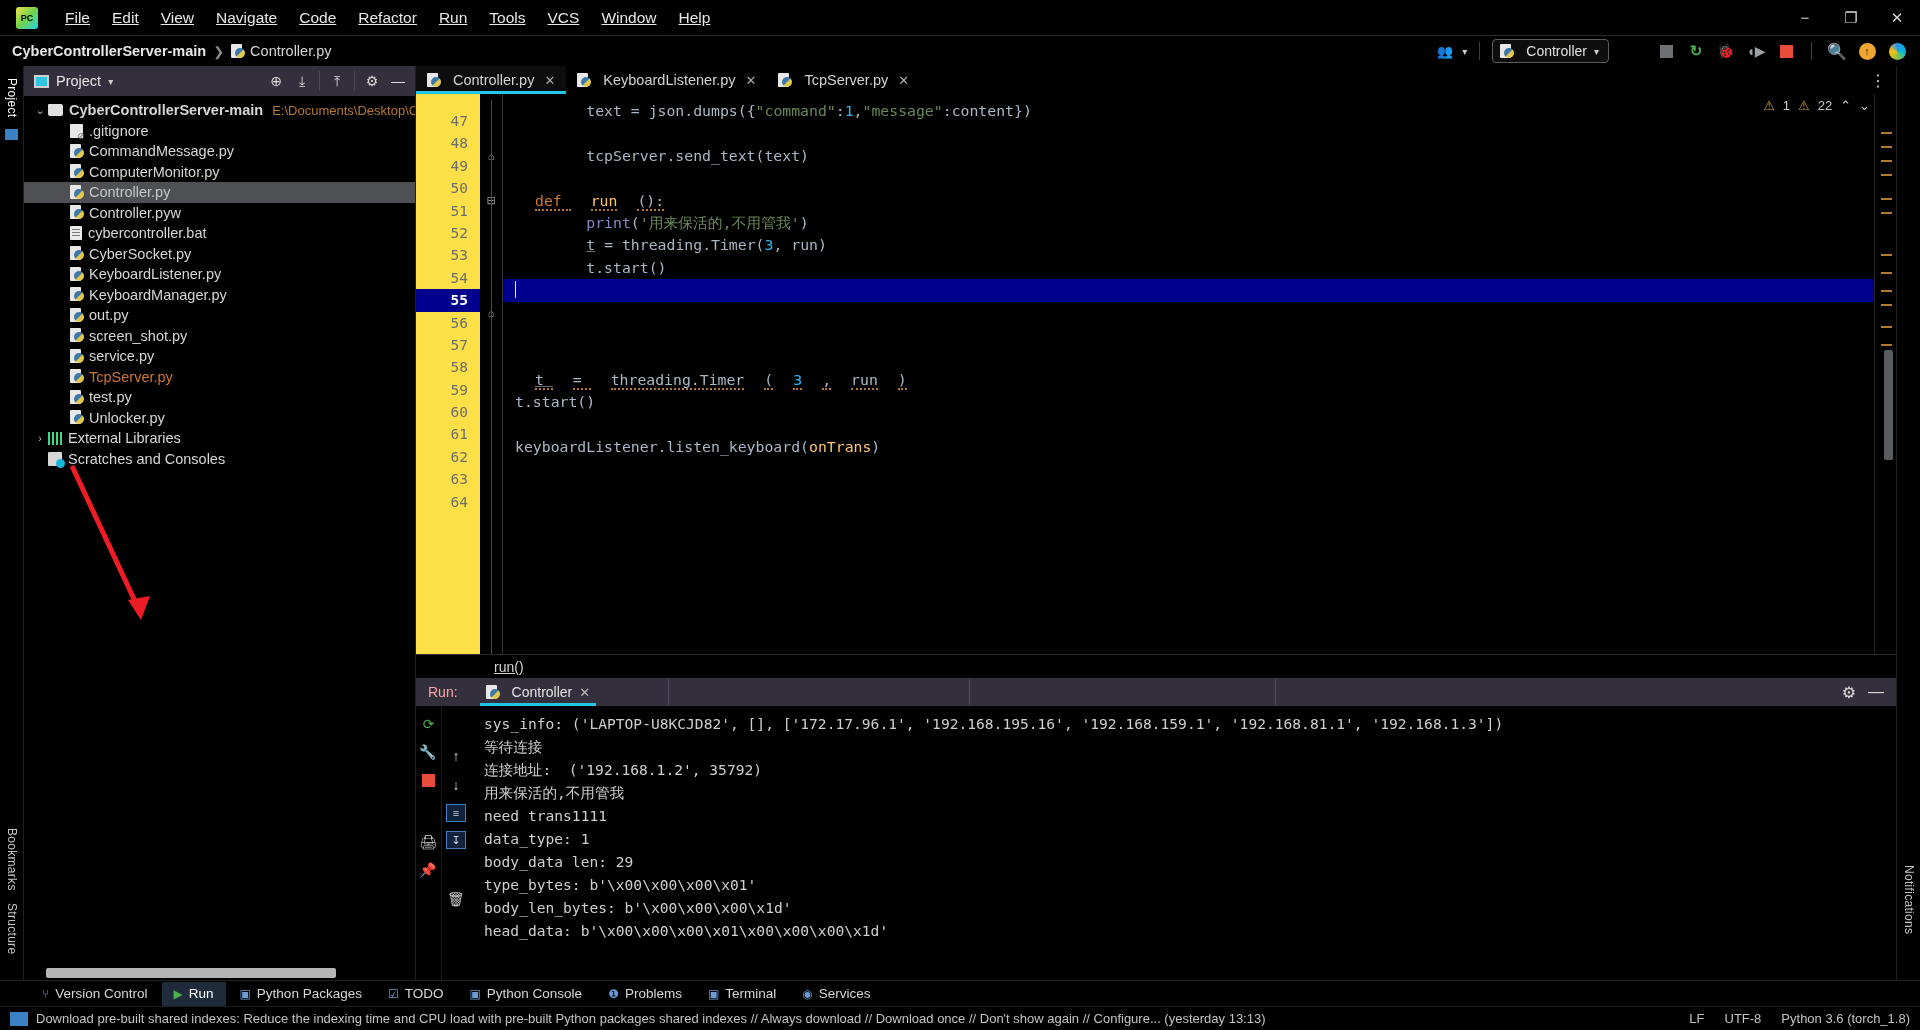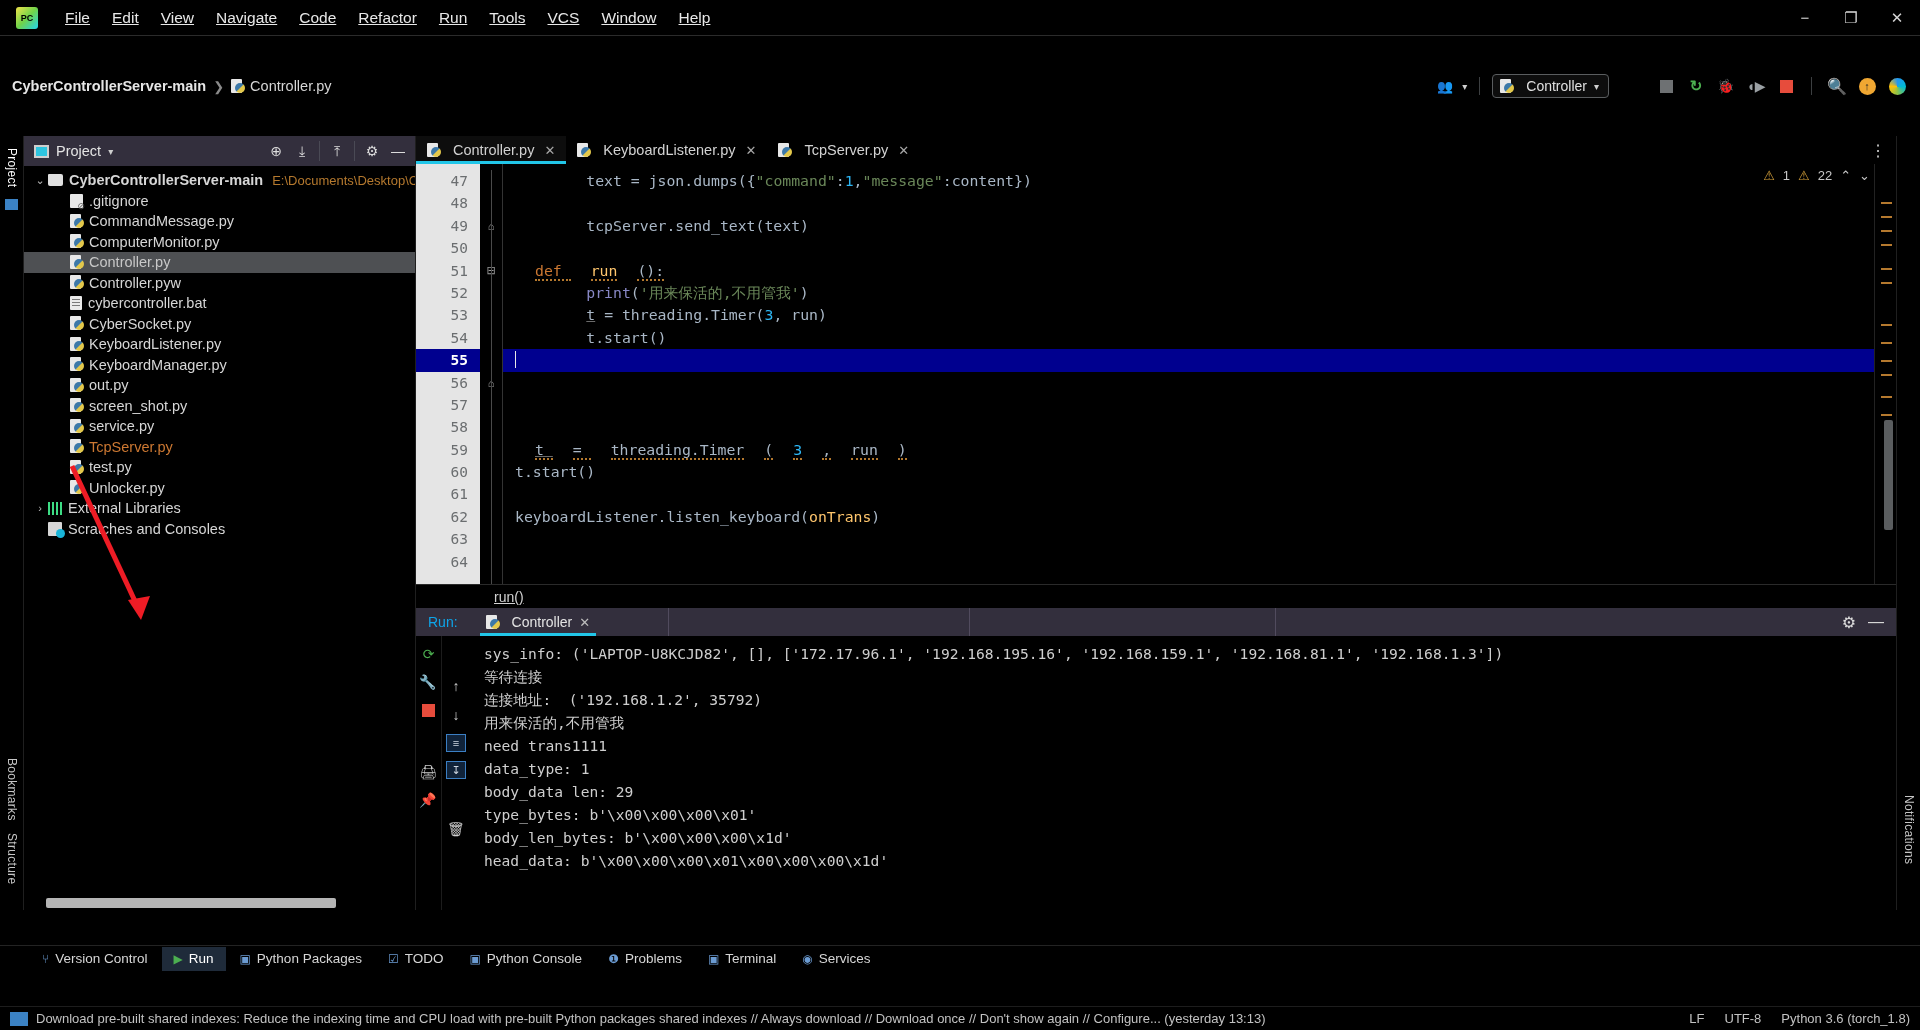--- a/index.html
+++ b/index.html
@@ -2,21 +2,21 @@
 <html><head>
 <meta charset="utf-8">
 <style>
   * { box-sizing: border-box; margin: 0; padding: 0; }
   html, body {
     width: 1920px; height: 1030px;
     background: #000;
     font-family: "Liberation Sans", sans-serif;
     overflow: hidden;
   }
-  .app { position: relative; width: 1920px; height: 1030px; background: #000; display: flex; flex-direction: column; gap: 35px; }
+  .app { position: relative; width: 1920px; height: 1030px; background: #000; display: flex; flex-direction: column; }
 
   
   .titlebar {
     height: 36px; background: #000; display: flex; align-items: center;
     flex: none; position: relative; border-bottom: 1px solid #2b2b2b;
   }
   .pc-logo {
     width: 22px; height: 22px; margin-left: 16px; margin-right: 16px;
     background: linear-gradient(135deg,#f0e24a 0%, #6fd34a 50%, #22d3ee 100%);
     border-radius: 3px; position: relative; flex: none;
@@ -177,23 +177,23 @@
   }
   .etab.active { background: #0d0d0d; }
   .etab.active::after {
     content: ""; position: absolute; left: 0; right: 0; bottom: 0; height: 3px; background: #22c6e8;
   }
   .etab .x { color: #a8a8a8; font-size: 13px; margin-left: 3px; }
   .tabbar-kebab { margin-left: auto; display: flex; align-items: center; padding: 0 10px; color: #cfcfcf; }
 
   .codearea { flex: 1; display: flex; min-height: 0; position: relative; background: #000; }
   .gutter {
-    width: 64px; flex: none; background: #e5e5e5; text-align: right;
+    width: 64px; flex: none; background: #fde047; text-align: right;
     font-family: "DejaVu Sans Mono", monospace; font-size: 14.5px; color: #6b6e70;
-    padding-top: 6px; user-select: none;
+    padding-top: 16px; user-select: none;
   }
   .gline { height: 22.4px; line-height: 22.4px; padding-right: 12px; }
   .gline.cur { background: #00008f; color: #ffffff; font-weight: bold; }
   .foldcol {
     width: 22px; flex: none; background: #000; padding-top: 6px; position: relative;
   }
   .fline { height: 22.4px; display: flex; align-items: center; justify-content: center; }
   .fold-mark { color: #9b9b9b; font-size: 11px; }
   .fold-rail { position: absolute; left: 11px; top: 6px; bottom: 0; width: 1px; background: #4a4a4a; }
   .code {
@@ -235,21 +235,21 @@
     display: flex; align-items: center; padding-left: 78px; flex: none;
     color: #d2d2d2; font-size: 14px; text-decoration: underline;
   }
 
   
   .runpanel { height: 302px; flex: none; display: flex; flex-direction: column; background: #000; }
   .run-head {
     height: 28px; background: #332f3d; display: flex; align-items: center; flex: none;
     padding-left: 12px; position: relative;
   }
-  .run-label { color: #0ea5e9; font-size: 14px; margin-right: 18px; }
+  .run-label { color: #fca5a5; font-size: 14px; margin-right: 18px; }
   .run-tab {
     display: flex; align-items: center; gap: 7px; color: #e4e4e4; font-size: 14px;
     padding: 0 10px; height: 100%; position: relative;
   }
   .run-tab::after {
     content: ""; position: absolute; left: 4px; right: 4px; bottom: 0; height: 3px; background: #22c6e8;
   }
   .run-tab .x { color: #bdbdbd; font-size: 13px; }
   .rh-sep { width: 1px; height: 28px; background: #514b5e; }
   .run-head-right { margin-left: auto; display: flex; align-items: center; padding-right: 12px; gap: 12px; color: #dcdcdc; }

